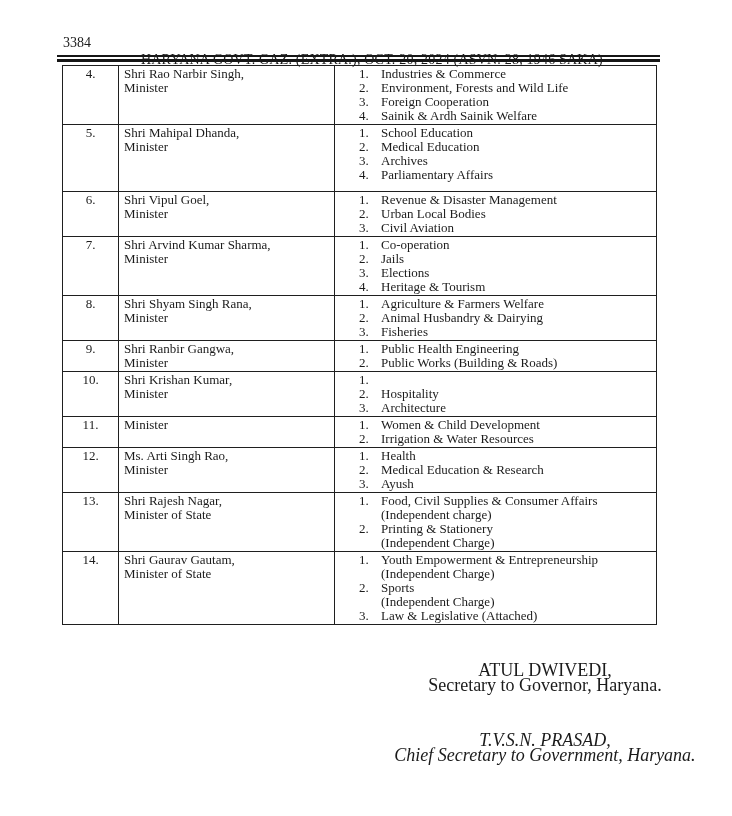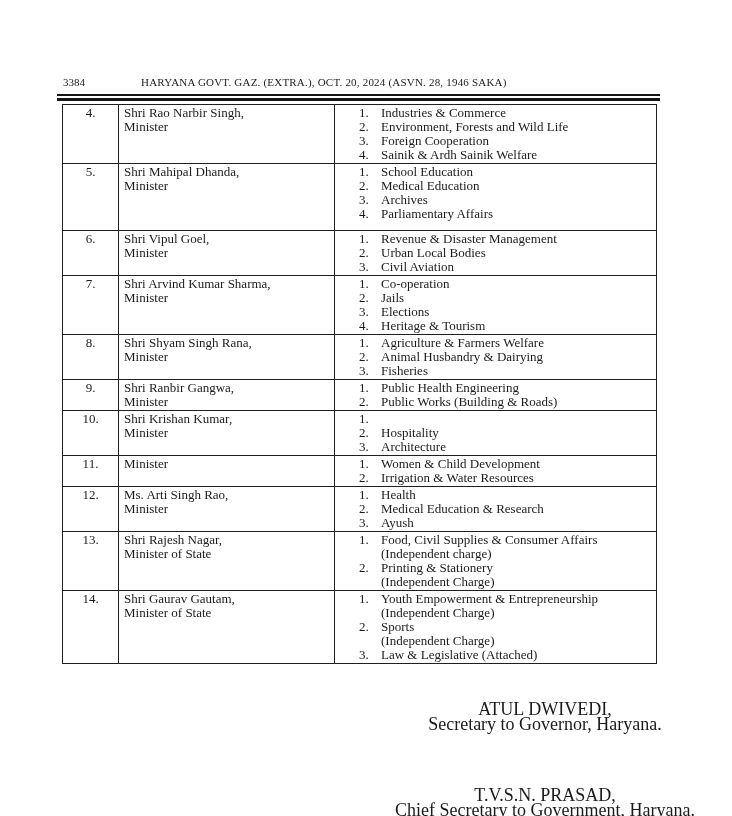--- a/index.html
+++ b/index.html
@@ -16,36 +16,36 @@
   }
   .page {
     position: relative;
     width: 732px;
     height: 816px;
     background: #ffffff;
   }
   
   .header-row {
     position: relative;
-    margin: 74px 0 0 62px;
+    margin: 35px 0 0 62px;
     width: 598px;
     height: 17px;
-    font-size: 11px;
+    font-size: 14px;
     line-height: 16px;
     white-space: nowrap;
   }
   .page-number {
     position: absolute;
     left: 1px;
     top: 0;
   }
   .gazette-title {
     position: absolute;
     left: 79px;
-    top: 0;
+    top: 17px;
     letter-spacing: 0.2px;
   }
   
   .rule-double {
     margin: 3px 0 0 57px;
     width: 603px;
   }
   .rule-a { height: 2px; background: #161616; }
   .rule-gap { height: 2px; }
   .rule-b { height: 3px; background: #161616; }
@@ -85,21 +85,21 @@
   .plines { flex: 1; }
   
   .sig-block {
     width: 320px;
     margin-left: 385px;
     text-align: center;
     font-size: 18px;
     line-height: 15px;
   }
   .sig-1 { margin-top: 38px; }
-  .sig-2 { margin-top: 56px; }
+  .sig-2 { margin-top: 40px; font-style: italic; }
 </style>
 </head>
 <body>
 
 <div class="page">
 
   <div class="header-row">
     <span class="page-number">3384</span>
     <span class="gazette-title">HARYANA GOVT. GAZ. (EXTRA.), OCT. 20, 2024 (ASVN. 28, 1946 SAKA)</span>
   </div>

